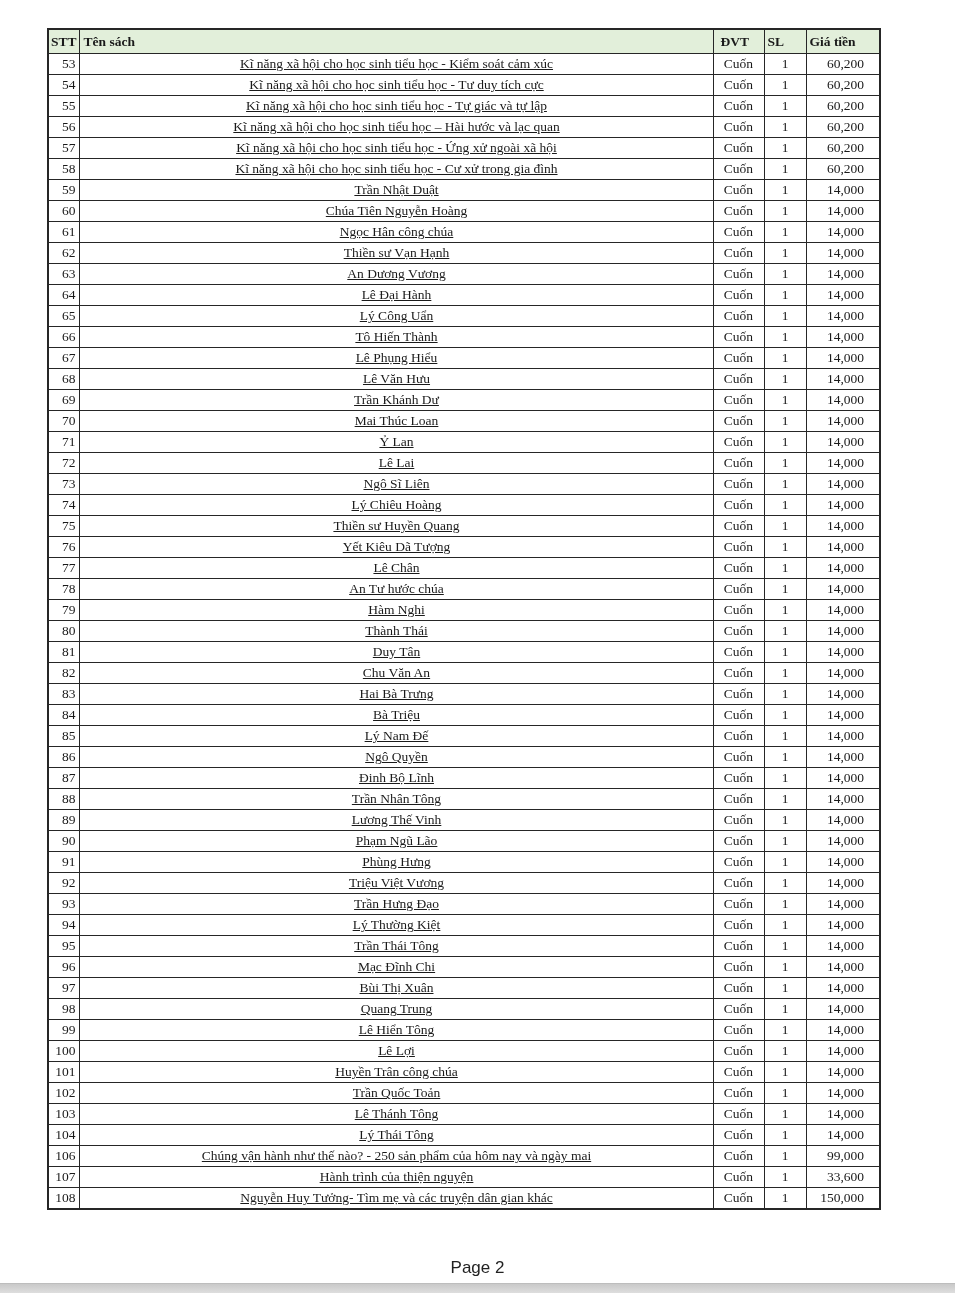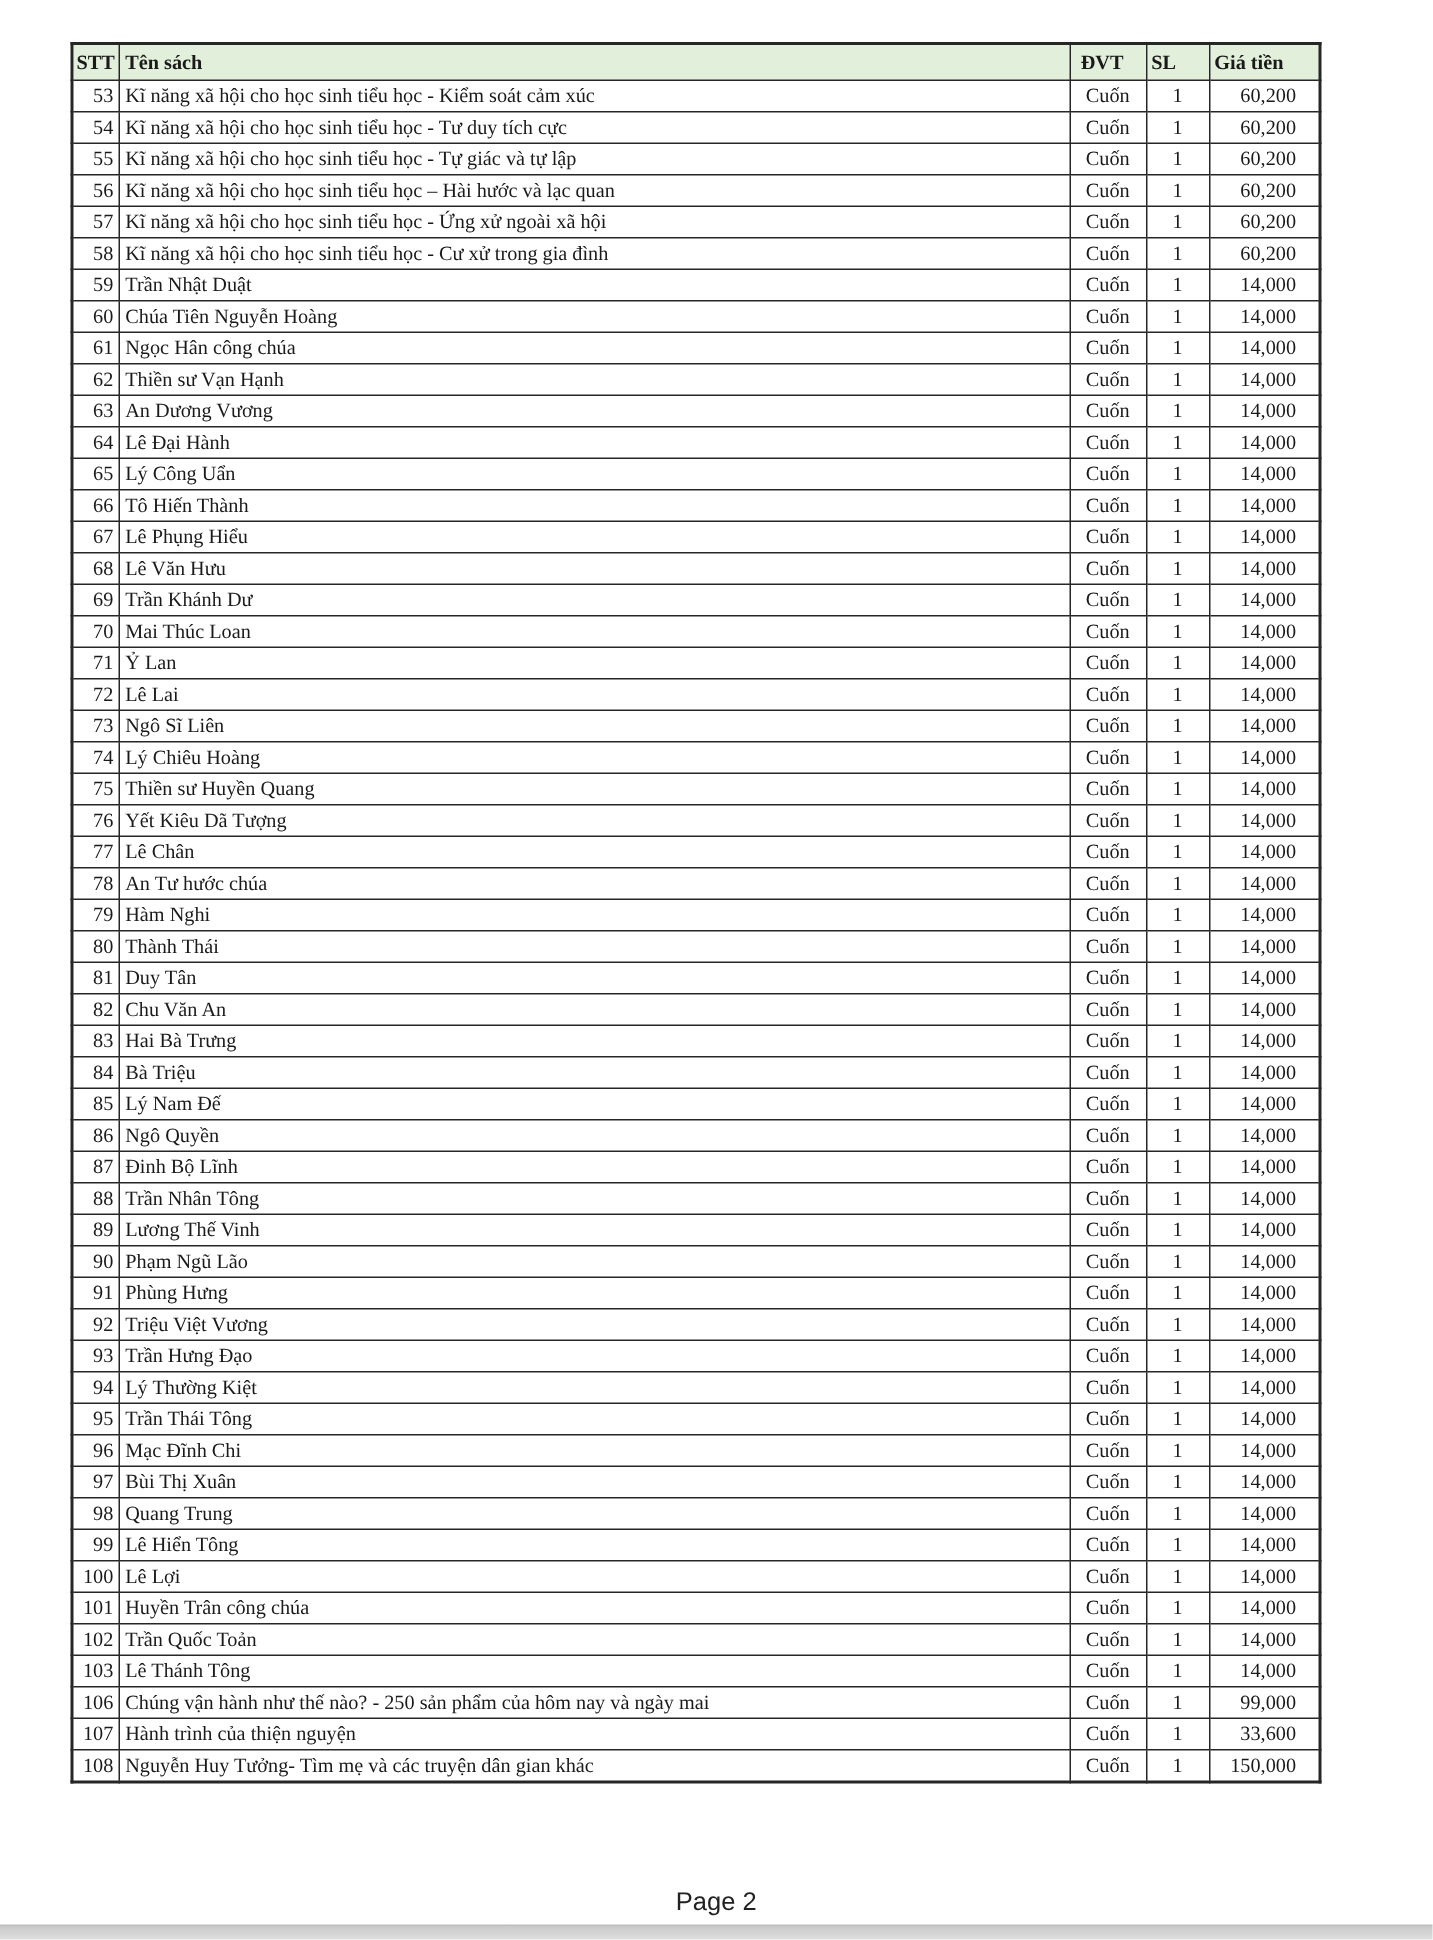--- a/index.html
+++ b/index.html
@@ -38,21 +38,21 @@
   .col-title { width: 634px; }
   .col-unit  { width: 51px; }
   .col-qty   { width: 42px; }
   .col-price { width: 74px; }
   th.h-stt   { text-align: left; padding-left: 2px; }
   th.h-title { text-align: left; padding-left: 4px; }
   th.h-unit  { text-align: left; padding-left: 7px; }
   th.h-qty   { text-align: center; margin-left: 26px; }
   th.h-price { text-align: center; }
   td.c-stt   { text-align: right; padding-right: 3px; }
-  td.c-title { text-align: left; padding-left: 4px; }
+  td.c-title { text-align: center; padding-left: 4px; text-decoration: underline; }
   td.c-unit  { text-align: center; margin-left: 44px; }
   td.c-qty   { text-align: center; }
   td.c-price { text-align: right; padding-right: 15px; }
   .page-footer {
     position: absolute;
     left: 0; top: 1258px;
     width: 955px;
     text-align: center;
     font-family: "Liberation Sans", sans-serif;
     font-size: 17px;
@@ -438,20 +438,27 @@
     <td class="c-price">14,000</td>
   </tr>
       <tr>
     <td class="c-stt">103</td>
     <td class="c-title">Lê Thánh Tông</td>
     <td class="c-unit">Cuốn</td>
     <td class="c-qty">1</td>
     <td class="c-price">14,000</td>
   </tr>
       <tr>
+    <td class="c-stt">104</td>
+    <td class="c-title">Lý Thái Tông</td>
+    <td class="c-unit">Cuốn</td>
+    <td class="c-qty">1</td>
+    <td class="c-price">14,000</td>
+  </tr>
+      <tr>
     <td class="c-stt">106</td>
     <td class="c-title">Chúng vận hành như thế nào? - 250 sản phẩm của hôm nay và ngày mai</td>
     <td class="c-unit">Cuốn</td>
     <td class="c-qty">1</td>
     <td class="c-price">99,000</td>
   </tr>
       <tr>
     <td class="c-stt">107</td>
     <td class="c-title">Hành trình của thiện nguyện</td>
     <td class="c-unit">Cuốn</td>

